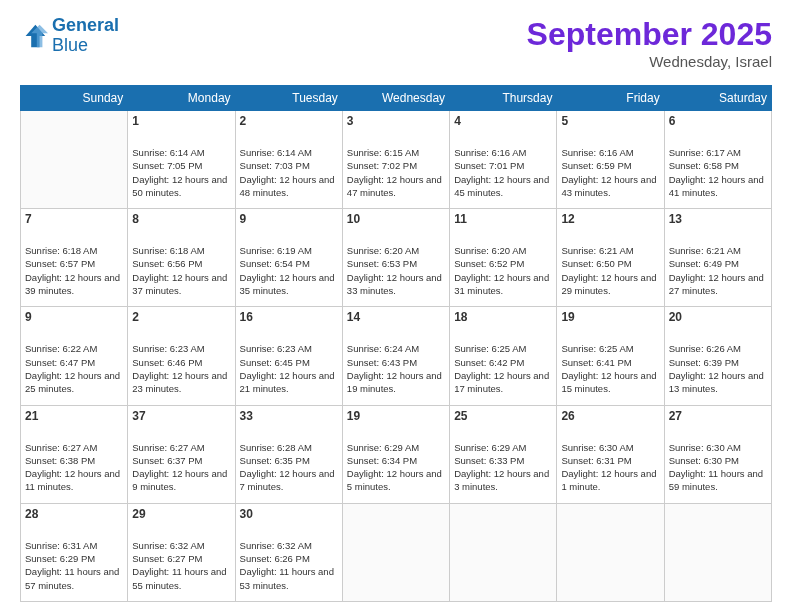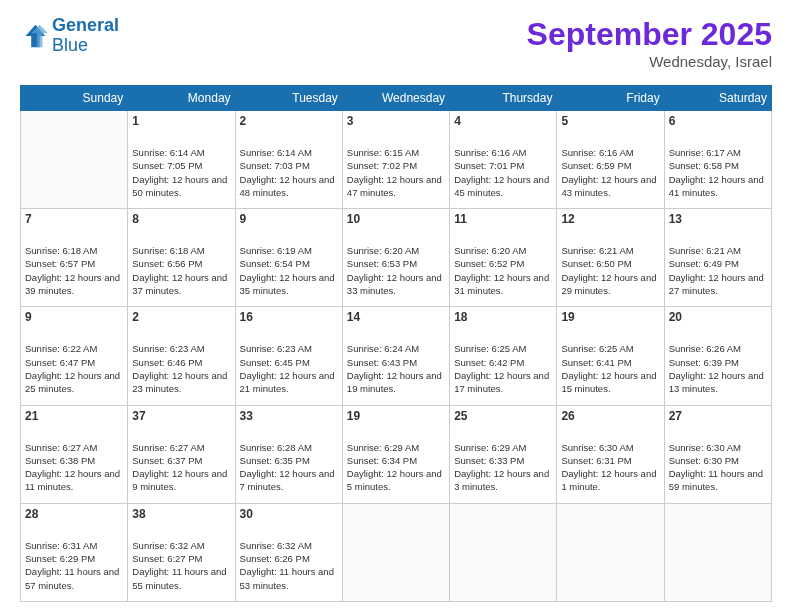--- a/index.html
+++ b/index.html
@@ -298,21 +298,21 @@
       </td>
         </tr>
         <tr>
           <td>
         <div class="cell-day">28</div>
         <div class="cell-info">
           Sunrise: 6:31 AM<br>Sunset: 6:29 PM<br>Daylight: 11 hours and 57 minutes.
         </div>
       </td>
           <td>
-        <div class="cell-day">38</div>
+        <div class="cell-day">29</div>
         <div class="cell-info">
           Sunrise: 6:32 AM<br>Sunset: 6:27 PM<br>Daylight: 11 hours and 55 minutes.
         </div>
       </td>
           <td>
         <div class="cell-day">30</div>
         <div class="cell-info">
           Sunrise: 6:32 AM<br>Sunset: 6:26 PM<br>Daylight: 11 hours and 53 minutes.
         </div>
       </td>

